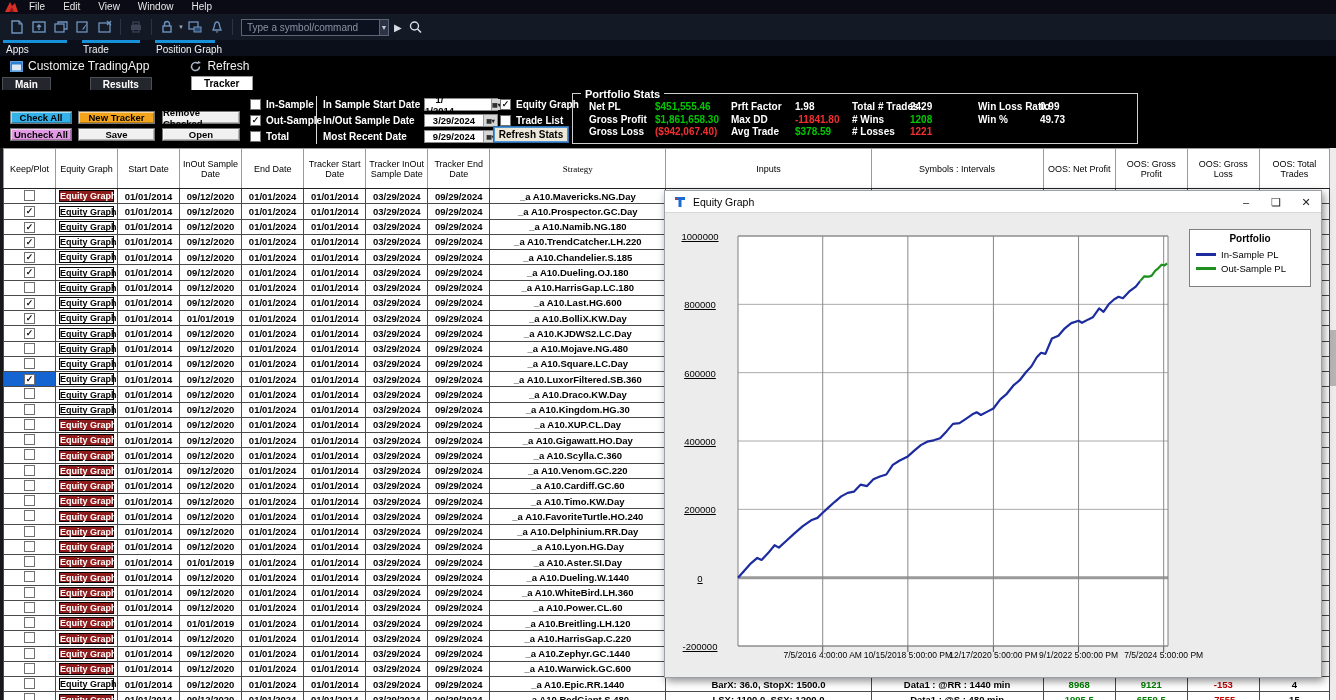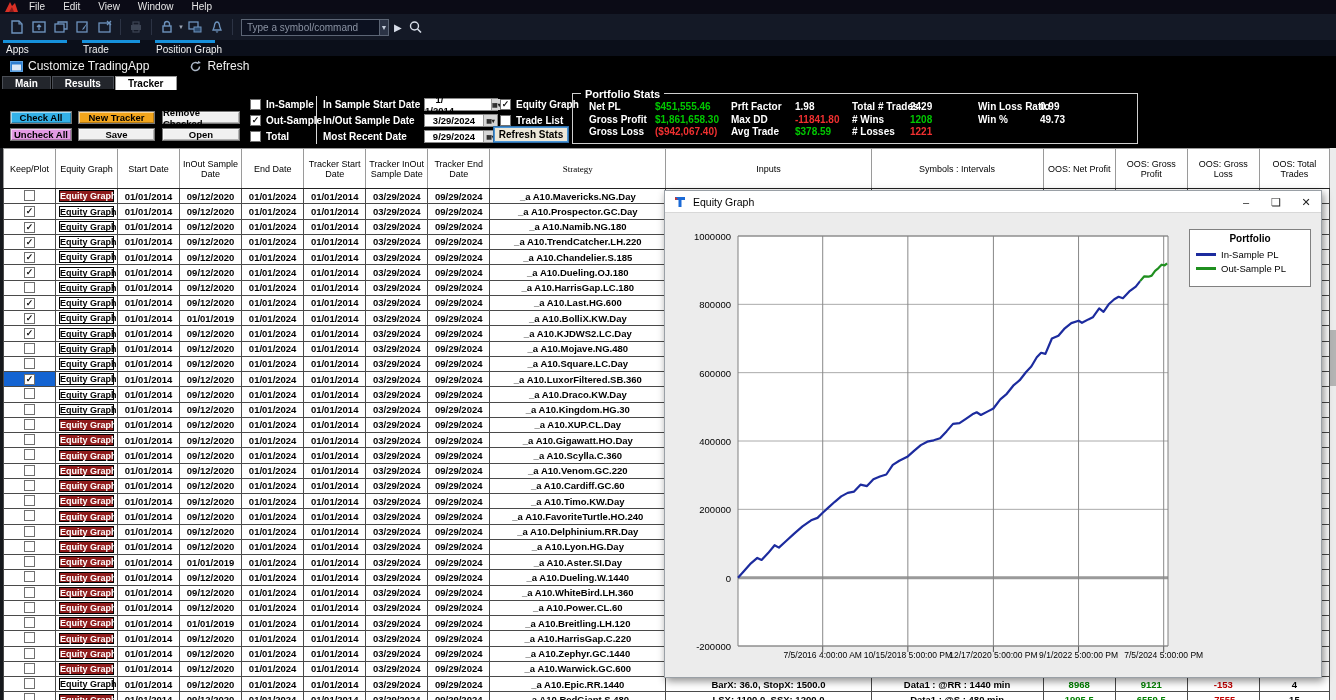--- a/index.html
+++ b/index.html
@@ -26,21 +26,21 @@
   .bluebar { position:absolute; top:0; height:3px; background:#1691dc; }
   .bb1 { left:3px; width:64px; } .bb2 { left:82px; width:58px; } .bb3 { left:155px; width:60px; }
   .gl { position:absolute; top:4px; color:#f0f0f0; font-size:10px; }
   .gl1 { left:6px; } .gl2 { left:83px; } .gl3 { left:156px; }
 
   
   #ribbon { position:absolute; left:0; top:56px; width:1336px; height:20px; background:#000; display:flex; align-items:center; color:#f0f0f0; font-size:12px; }
   #ribbon .ritem { display:flex; align-items:center; gap:5px; margin-left:10px; }
 
   
-  #tabstrip { position:absolute; left:2px; top:76px; width:1334px; height:14px; display:flex; align-items:flex-start; }
+  #tabstrip { position:absolute; left:2px; top:76px; width:1334px; height:14px; display:flex; align-items:center;gap:38px; }
   .tab { height:13px; line-height:13px; padding:0 12px; font-size:10px; font-weight:bold; color:#fff; background:#23262c; border:1px solid #4a4e55; border-bottom:none; margin-right:1px; }
   .tab.active { background:#fff; color:#000; height:14px; line-height:14px; border-color:#9a9a9a; }
 
   
   #content { position:absolute; left:0; top:90px; width:1336px; height:610px; background:#000; }
 
   
   .cbtn { position:absolute; height:13px; font-size:9.5px; font-weight:bold; color:#000; border:1px solid #777; display:flex; align-items:center; justify-content:center; box-shadow:inset 1px 1px 0 rgba(255,255,255,.55), inset -1px -1px 0 rgba(0,0,0,.25); cursor:default; }
   .b-gray { background:#f0f0f0; }
   #btn-checkall   { left:10px; top:21px; width:62px; background:#33b1e8; }
@@ -90,21 +90,21 @@
 
   
   #eqwin { position:absolute; left:664px; top:100px; width:658px; height:488px; background:#ececec; border:1px solid #9aa0a6; box-shadow:2px 3px 8px rgba(0,0,0,.45); }
   #eqtitle { height:22px; background:#fff; display:flex; align-items:center; border-bottom:1px solid #d8d8d8; }
   #eqtitle .ticon { width:14px; height:14px; margin:0 6px 0 8px; }
   #eqtitle .ttext { font-size:10.5px; color:#000; flex:1; }
   .wc { width:30px; text-align:center; font-size:11px; color:#222; height:22px; line-height:22px; }
   #eqbody { position:relative; width:100%; height:464px; }
   #plot { position:absolute; left:73px; top:23px; width:430px; height:410px; background:#fff; }
   #plot svg { overflow:visible; display:block; }
-  .ylab { position:absolute; left:4px; width:62px; text-align:right; font-size:9.5px; color:#000; }
+  .ylab { position:absolute; left:4px; width:62px; text-align:center; font-size:9.5px; color:#000;text-decoration:underline; }
   .xlab { position:absolute; top:437px; font-size:8.5px; color:#000; white-space:nowrap; transform:translateX(-50%); }
   #legend { position:absolute; left:524px; top:16px; width:122px; height:58px; background:#fff; border:1px solid #808080; padding:3px 6px; }
   #legend .ltitle { text-align:center; font-size:10px; font-weight:bold; color:#000; margin-bottom:3px; }
   #legend .litem { display:flex; align-items:center; gap:5px; font-size:9.5px; color:#000; height:14px; }
   #legend .lline { width:20px; height:3px; }
 </style>
 </head>
 <body>
 
 <div id="app">

